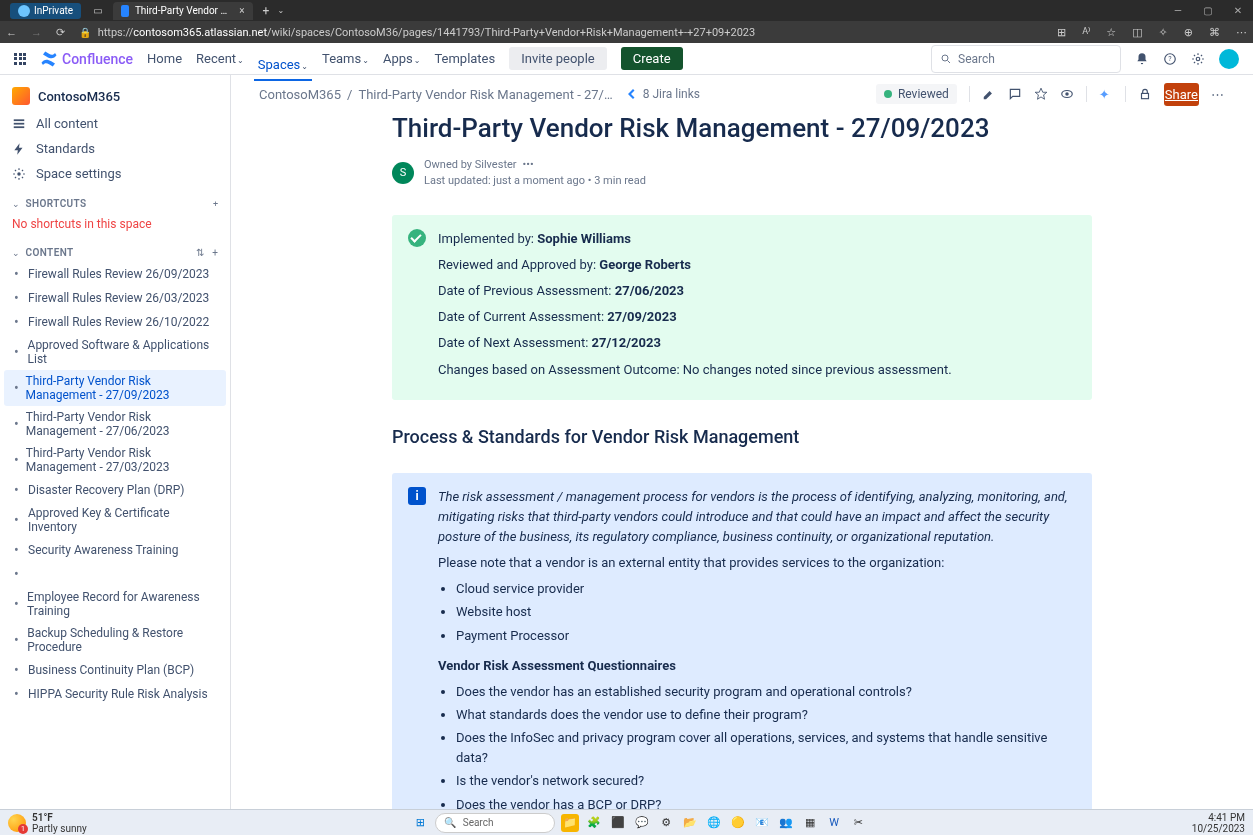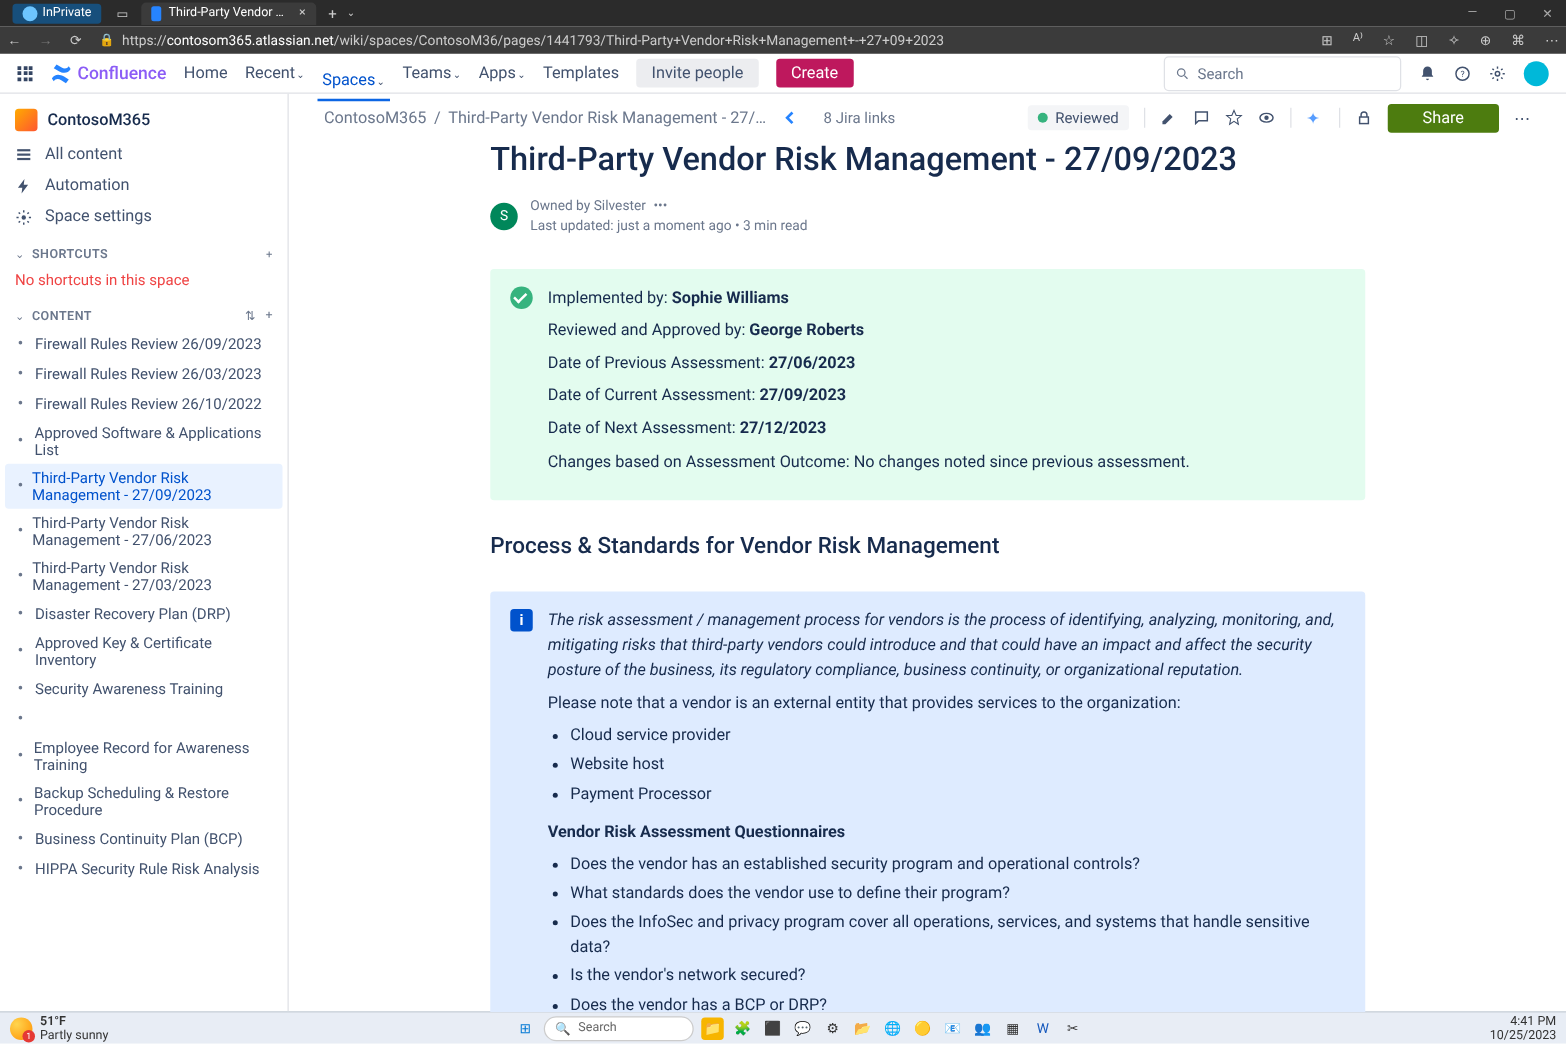--- a/index.html
+++ b/index.html
@@ -27,21 +27,21 @@
   
   .topnav { height:32px; border-bottom:1px solid #dfe1e6; display:flex; align-items:center; padding:0 14px; gap:14px;}
   .app-grid{display:grid;grid-template-columns:repeat(3,3px);grid-gap:1.5px;}
   .app-grid span{width:3px;height:3px;background:#344563;}
   .conf-logo{display:flex;align-items:center;gap:4px;color:#8b5cf6;font-weight:500;font-size:14px;}
   .conf-logo svg{width:18px;height:18px;}
   .topnav .nav-link{color:#42526e;font-size:13px;cursor:pointer;}
   .topnav .nav-link.active{color:#0052cc;}
   .caret{font-size:8px;margin-left:1px;color:#42526e;}
   .invite-btn{background:rgba(9,30,66,0.08);color:#42526e;padding:4px 12px;border-radius:3px;font-size:13px;}
-  .create-btn{background:#be185d;color:#fff;padding:4px 12px;border-radius:3px;font-size:13px;}
+  .create-btn{background:#14532d;color:#fff;padding:4px 12px;border-radius:3px;font-size:13px;}
   .topnav .spacer{flex:1;}
   .search-box{display:flex;align-items:center;gap:6px;width:190px;height:28px;border:1px solid #dfe1e6;border-radius:4px;padding:0 8px;color:#6b778c;font-size:12px;}
   .search-box svg{width:12px;height:12px;}
   .top-ico{width:14px;height:14px;color:#42526e;display:flex;align-items:center;justify-content:center;}
   .avatar{width:20px;height:20px;border-radius:50%;background:#00b8d9;color:#fff;display:flex;align-items:center;justify-content:center;font-size:10px;}
   .spaces-underline{position:relative;margin-top:12px;}
   .spaces-underline::after{content:"";position:absolute;height:2px;background:#0c66e4;left:-4px;right:-4px;bottom:-9px;}
   
   
   .layout{display:flex;height:734px;}
@@ -61,27 +61,27 @@
   .muted{color:#ef4444;font-size:12px;padding:4px 12px;}
   .tree-item{display:flex;align-items:center;gap:6px;padding:4px 10px 4px 14px;font-size:12px;color:#42526e;cursor:pointer;}
   .tree-item .bullet{color:#6b778c;font-size:14px;width:8px;}
   .tree-item.selected{background:#e9f2ff;color:#0052cc;border-radius:3px;margin:0 4px;padding-left:10px;}
   .content-controls{display:flex;gap:8px;color:#6b778c;font-size:10px;}
   
   
   .page-header{height:32px;padding:6px 28px 0 28px;display:flex;align-items:center;}
   .crumbs{color:#6b778c;font-size:13px;display:flex;gap:6px;}
   .crumbs a{color:#6b778c;}
-  .jira-links{margin-left:14px;color:#6b778c;font-size:12px;display:flex;align-items:center;gap:20px;}
+  .jira-links{margin-left:14px;color:#6b778c;font-size:12px;display:flex;align-items:center;gap:4px;}
   .page-header .spacer{flex:1;}
   .status-chip{display:flex;align-items:center;gap:6px;background:#f4f5f7;border-radius:3px;padding:3px 8px;font-size:12px;color:#42526e;}
   .status-chip .dot{width:8px;height:8px;border-radius:50%;background:#36b37e;}
   .header-icons{display:flex;align-items:center;gap:12px;margin-left:12px;color:#42526e;}
   .header-icons .ico{width:14px;height:14px;}
-  .share-btn{background:#4d7c0f;color:#fff;border-radius:3px;padding:4px 28px;font-size:13px;}
+  .share-btn{background:#c2410c;color:#fff;border-radius:3px;padding:4px 1px;font-size:13px;text-decoration:underline;}
   .header-divider{width:1px;height:16px;background:#dfe1e6;}
   .sparkle{color:#579dff;}
   
   
   .article{max-width:760px;margin:0 auto;padding:0 30px 40px 30px;}
   .title{font-size:26px;font-weight:500;color:#172b4d;margin-top:6px;}
   .byline{display:flex;align-items:center;gap:10px;margin-top:14px;}
   .byline .av{width:22px;height:22px;border-radius:50%;background:#00875a;color:#fff;display:flex;align-items:center;justify-content:center;font-size:11px;}
   .byline .meta{font-size:11px;color:#6b778c;line-height:1.45;}
   .byline .meta .dots{margin-left:6px;color:#6b778c;}
@@ -227,21 +227,21 @@
           <rect x="3" y="4" width="18" height="3"></rect>
           <rect x="3" y="10" width="18" height="3"></rect>
           <rect x="3" y="16" width="18" height="3"></rect>
         </svg>
       <span>All content</span>
     </div>
     <div class="side-item">
       <svg viewBox="0 0 24 24">
           <path d="M13 2L4 14h6l-1 8 9-12h-6z"></path>
         </svg>
-      <span>Automation</span>
+      <span>Standards</span>
     </div>
     <div class="side-item">
       <svg viewBox="0 0 24 24">
           <circle cx="12" cy="12" r="3"></circle>
           <path d="M12 2v3M12 19v3M2 12h3M19 12h3M5 5l2 2M17 17l2 2M5 19l2-2M17 7l2-2" stroke="currentColor" stroke-width="2" fill="none"></path>
         </svg>
       <span>Space settings</span>
     </div>
     <div class="side-section">
       <div class="section-left">

